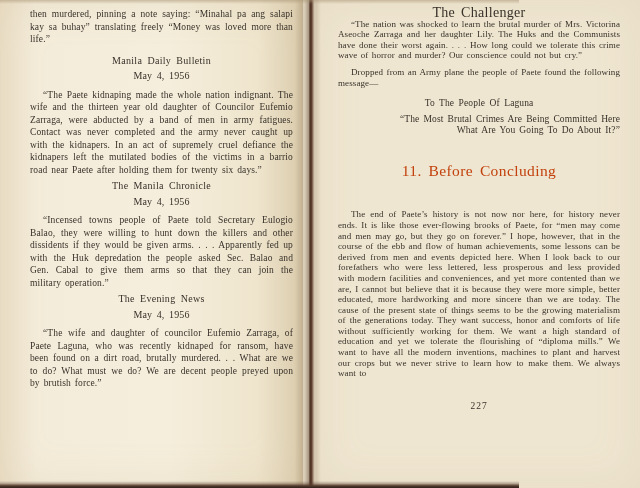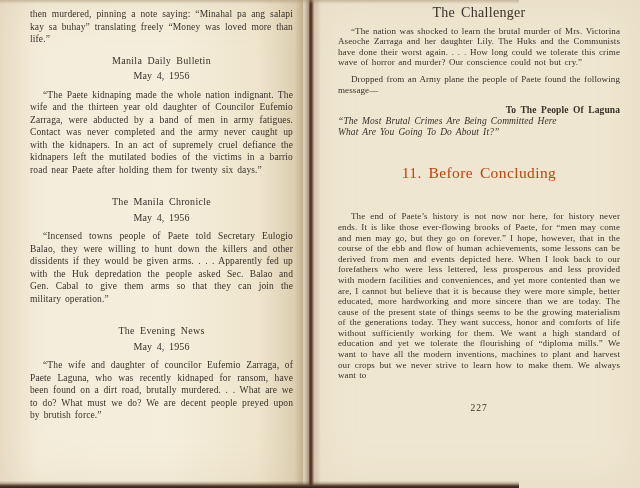--- a/index.html
+++ b/index.html
@@ -52,32 +52,32 @@
   
   .page-left  { font-size: 9.5px; line-height: 12.5px; letter-spacing: 0.12px; word-spacing: 1.4px; text-align: justify; }
   .page-right { font-size: 9px;   line-height: 10.6px; letter-spacing: 0.1px;  word-spacing: 1px;   text-align: justify; }
 
   p { margin: 0; }
   .indent { text-indent: 13px; }
 
   .opening   { margin-top: 2px; }
   .intro     { margin-top: 12px; }
   .src-head  { margin-top: 9px;  text-align: center; letter-spacing: 0.3px; word-spacing: 2.4px; font-size: 10px; }
-  .src-head.later { margin-top: 20px; text-align: center; }
+  .src-head.later { margin-top: 4px; text-align: center; }
   .date-line { margin-top: 3px;  text-align: center; word-spacing: 2px; font-size: 10px; }
   .clip      { margin-top: 6px; }
 
   .pagenum-l { margin-top: 7px; text-align: center; font-size: 9.5px; letter-spacing: 1px; }
   .pagenum-r { margin-top: 22px; text-align: center; font-size: 9.5px; letter-spacing: 1px; }
 
   .sec-head  { margin-top: 2px; text-align: center; font-size: 14px; letter-spacing: 0.3px; word-spacing: 2.2px; }
-  .quote     { margin-top: 7px; }
+  .quote     { }
   .dropped   { margin-top: 6px; }
-  .salut     { margin-top: 10px; text-align: right; font-size: 9.5px; word-spacing: 2px; font-weight: bold; }
-  .msg       { text-align: left; font-size: 9.5px; line-height: 11px; word-spacing: 1.6px; font-style: italic; }
+  .salut     { margin-top: 10px; text-align: center; font-size: 9.5px; word-spacing: 2px; }
+  .msg       { margin-top: 5px; text-align: right; font-size: 9.5px; line-height: 11px; word-spacing: 1.6px; }
   .chapter   {
     margin: 30px 0 0; text-align: center;
     font-size: 15.5px; font-weight: normal; letter-spacing: 0.4px; word-spacing: 2.5px;
     color: #c2410c;
   }
   .body-para { margin-top: 33px; }
 </style>
 </head>
 <body>
 

